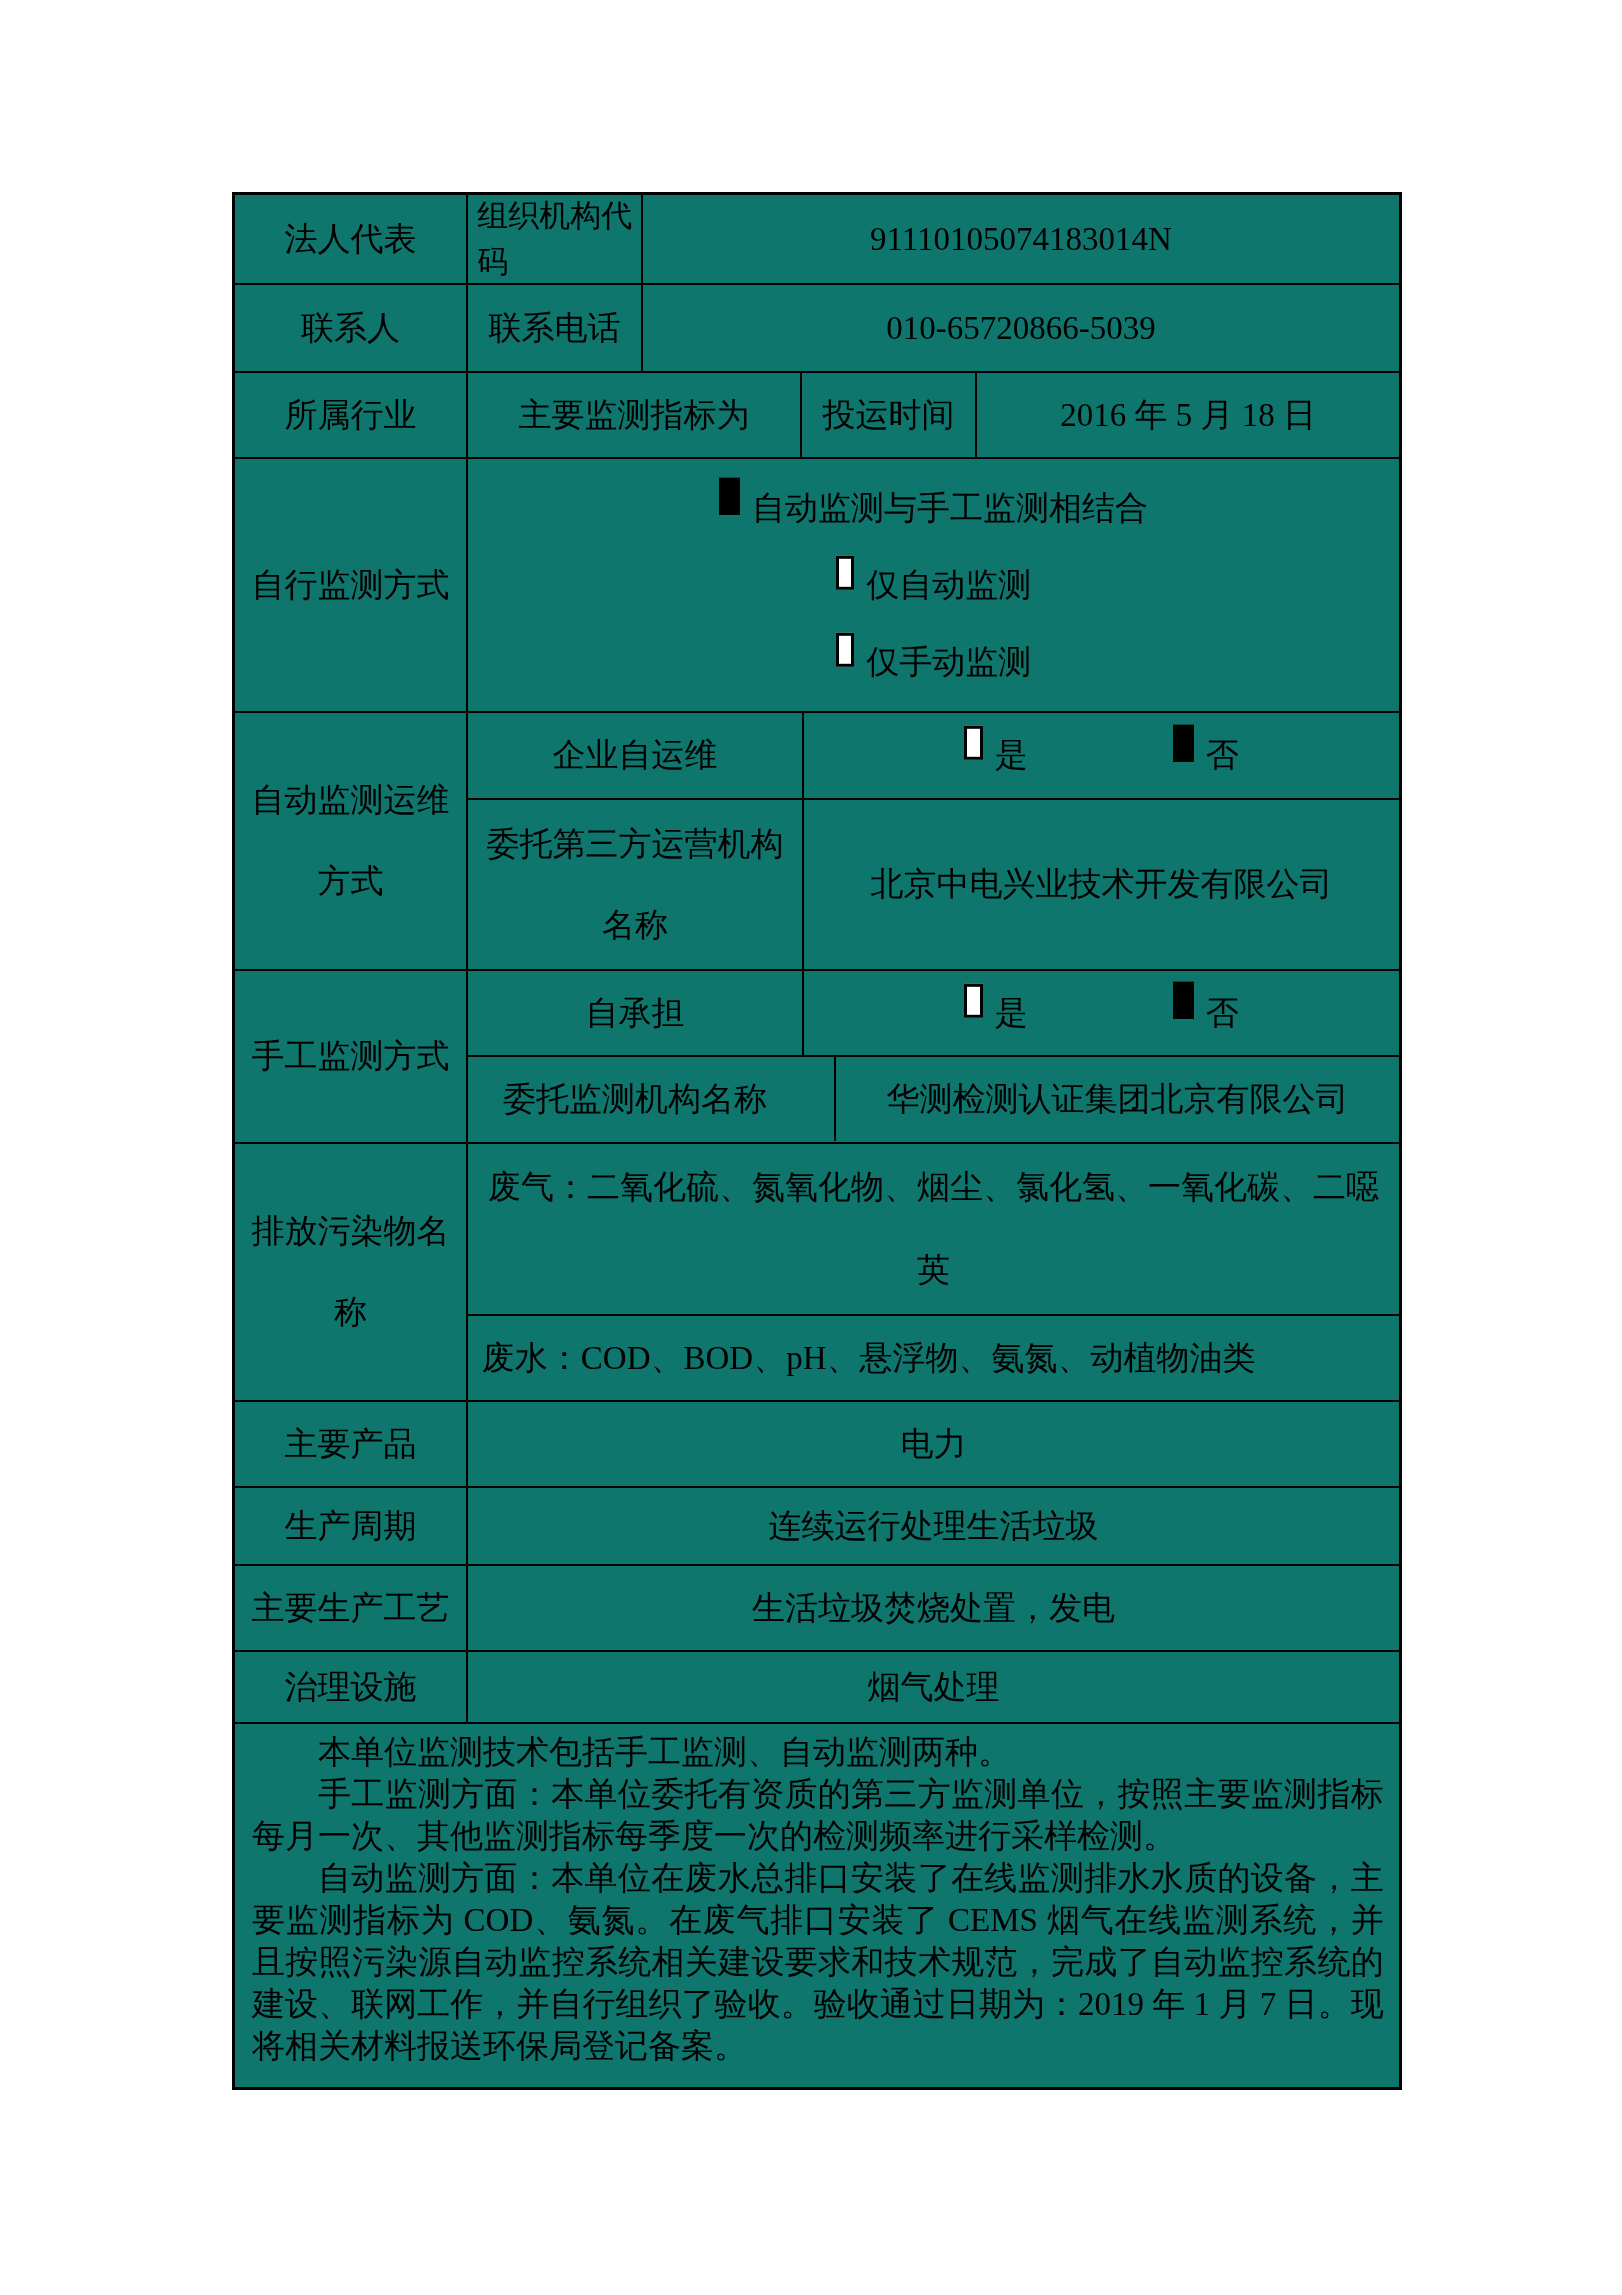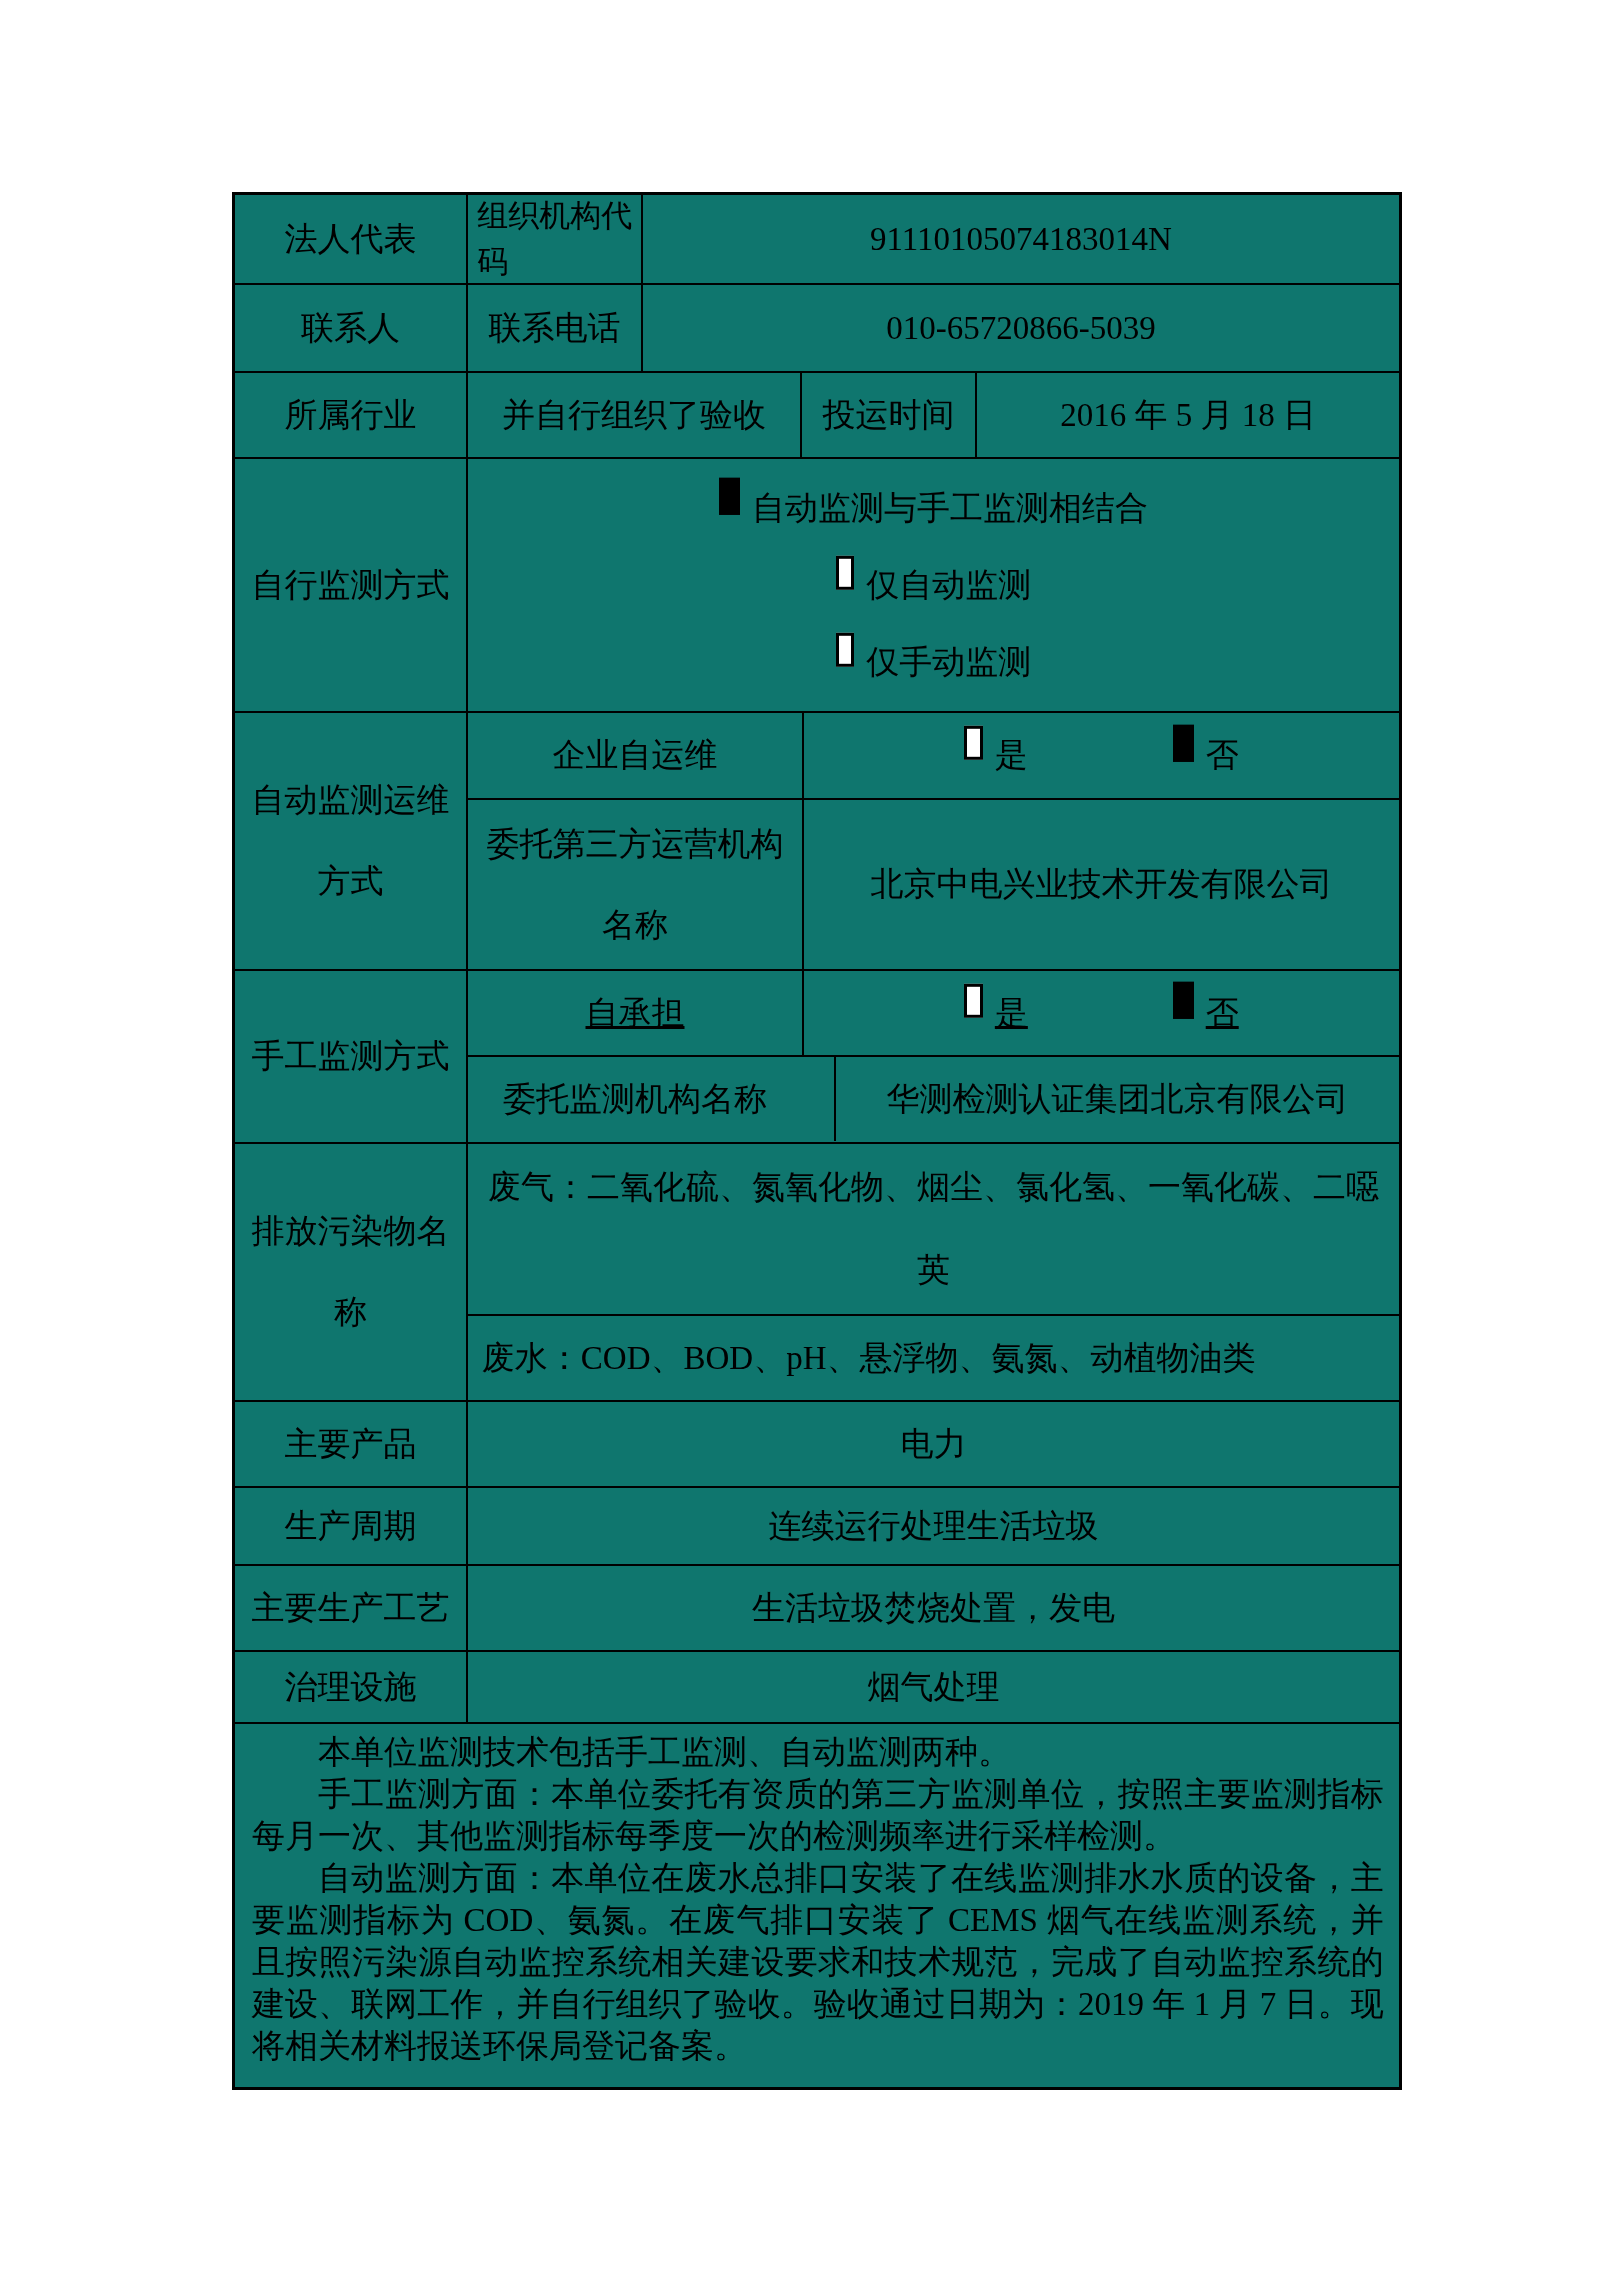--- a/index.html
+++ b/index.html
@@ -57,21 +57,21 @@
   .summary {
     display: block; text-align: justify;
     font-size: 33px; line-height: 42px;
     padding: 6.9px 15.3px 0 17px;
   }
   .summary p { text-indent: 2em; }
   
   .h-r1 { height: 88px; } .h-r2 { height: 88px; } .h-r3 { height: 86px; }
   .h-self { height: 254px; }
   .h-autoom { height: 258px; } .h-autoom .s1 { height: 85px; } .h-autoom .s2 { height: 171px; }
-  .h-manual { height: 173px; } .h-manual .s1 { height: 84px; text-decoration: underline; } .h-manual .s2 { height: 86px; gap: 32px; }
+  .h-manual { height: 173px; } .h-manual .s1 { height: 84px; } .h-manual .s2 { height: 86px; gap: 32px; }
   .h-poll { height: 258px; } .h-poll .s1 { height: 170px; } .h-poll .s2 { height: 86px; }
   .h-prod { height: 86px; } .h-cycle { height: 78px; } .h-proc { height: 86px; }
   .h-treat { height: 72px; } .h-sum { height: 339px; }
 </style>
 </head>
 <body>
 
 <div class="doc-table">
 
   <div class="trow h-r1">
@@ -81,21 +81,21 @@
   </div>
 
   <div class="trow h-r2">
     <div class="cell ca lab">联系人</div>
     <div class="cell cc">联系电话</div>
     <div class="cell cd">010-65720866-5039</div>
   </div>
 
   <div class="trow h-r3">
     <div class="cell ca lab">所属行业</div>
-    <div class="cell cb">并自行组织了验收</div>
+    <div class="cell cb">主要监测指标为</div>
     <div class="cell cc">投运时间</div>
     <div class="cell cd">2016 年 5 月 18 日</div>
   </div>
 
   <div class="trow h-self">
     <div class="cell ca lab">自行监测方式</div>
     <div class="cell cd optcol">
       <div class="opt">
         <span class="cbx filled"></span>
         <span>自动监测与手工监测相结合</span>

